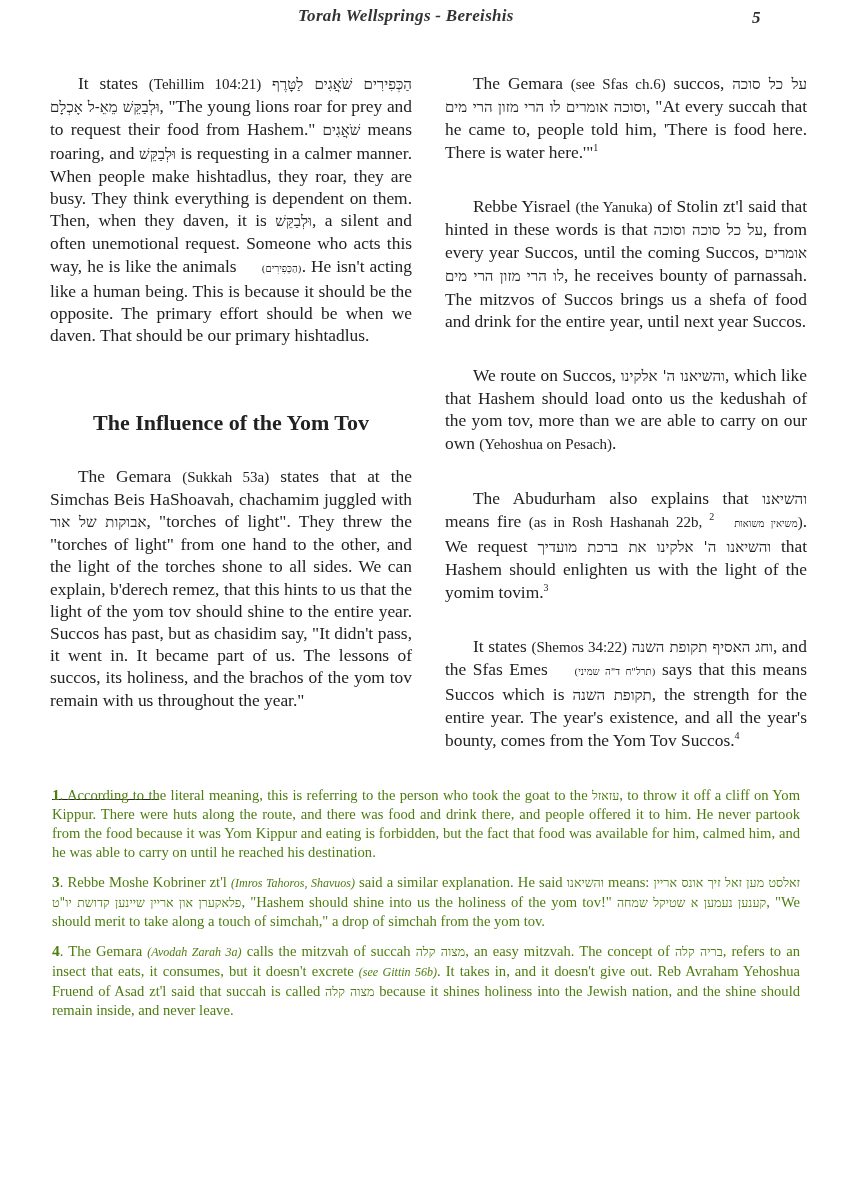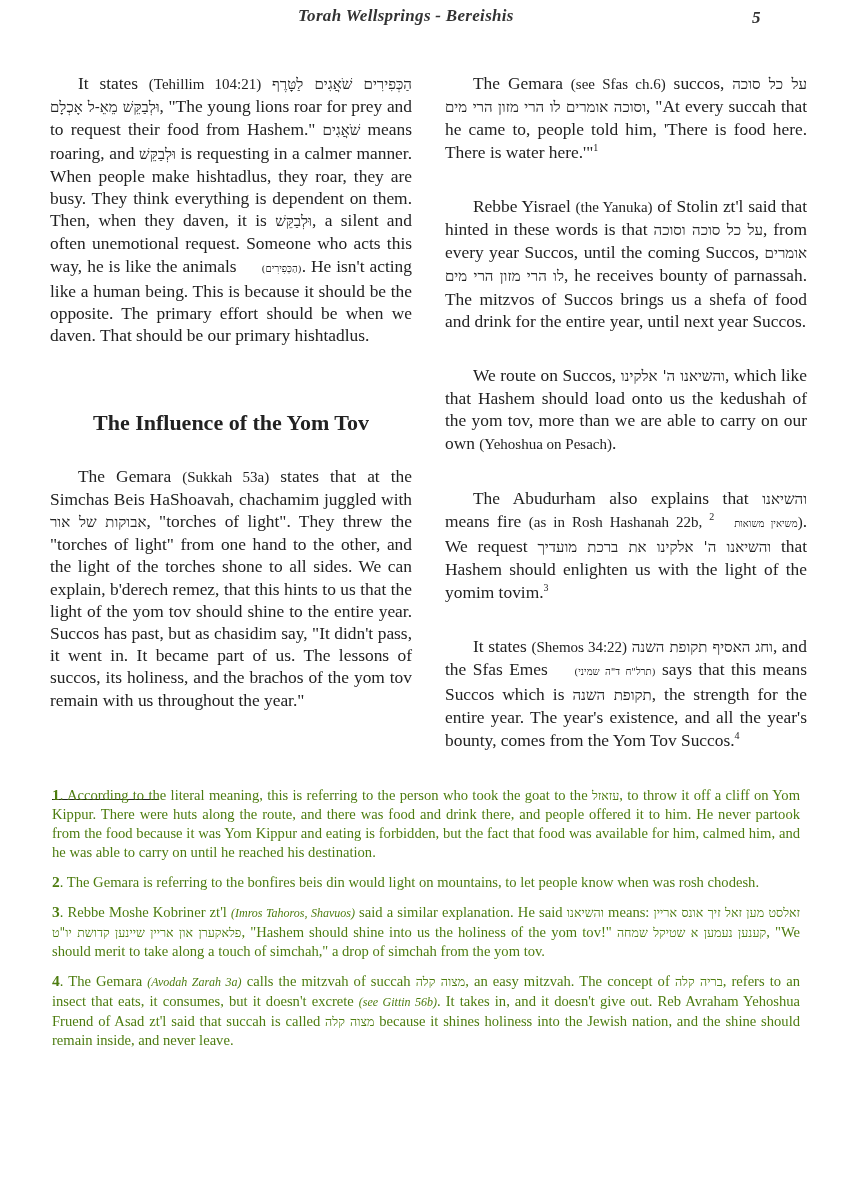--- a/index.html
+++ b/index.html
@@ -71,21 +71,18 @@
     <span>It states </span><span class="src">(Shemos 34:22)</span> <span class="heb">וחג האסיף תקופת השנה</span><span>, and the Sfas Emes </span><span class="heb-small">(תרל"ח ד"ה שמיני)</span><span> says that this means Succos which is </span><span class="heb">תקופת השנה</span><span>, the strength for the entire year. The year's existence, and all the year's bounty, comes from the Yom Tov Succos.</span><sup>4</sup>
   </p>
 </div>
 
 <div class="footnote-rule"></div>
 <div class="footnotes">
   <p class="fn">
     <span class="fn-num">1</span><span>. According to the literal meaning, this is referring to the person who took the goat to the </span><span class="heb">עזאזל</span><span>, to throw it off a cliff on Yom Kippur. There were huts along the route, and there was food and drink there, and people offered it to him. He never partook from the food because it was Yom Kippur and eating is forbidden, but the fact that food was available for him, calmed him, and he was able to carry on until he reached his destination.</span>
   </p>
   <p class="fn">
-    <span class="fn-num">2</span><span>. The Gemara is referring to the bonfires beis din would light on mountains, to let people know when was rosh chodesh.</span>
-  </p>
-  <p class="fn">
     <span class="fn-num">3</span><span>. Rebbe Moshe Kobriner zt'l </span><span class="src">(Imros Tahoros, Shavuos)</span><span> said a similar explanation. He said </span><span class="heb">והשיאנו</span><span> means: </span><span class="heb">זאלסט מען זאל זיך אונס אריין פלאקערן און אריין שיינען קדושת יו"ט</span><span>, "Hashem should shine into us the holiness of the yom tov!" </span><span class="heb">קענען נעמען א שטיקל שמחה</span><span>, "We should merit to take along a touch of simchah," a drop of simchah from the yom tov.</span>
   </p>
   <p class="fn">
     <span class="fn-num">4</span><span>. The Gemara </span><span class="src">(Avodah Zarah 3a)</span><span> calls the mitzvah of succah </span><span class="heb">מצוה קלה</span><span>, an easy mitzvah. The concept of </span><span class="heb">בריה קלה</span><span>, refers to an insect that eats, it consumes, but it doesn't excrete </span><span class="src">(see Gittin 56b)</span><span>. It takes in, and it doesn't give out. Reb Avraham Yehoshua Fruend of Asad zt'l said that succah is called </span><span class="heb">מצוה קלה</span><span> because it shines holiness into the Jewish nation, and the shine should remain inside, and never leave.</span>
   </p>
 </div>
 
 </body></html>

